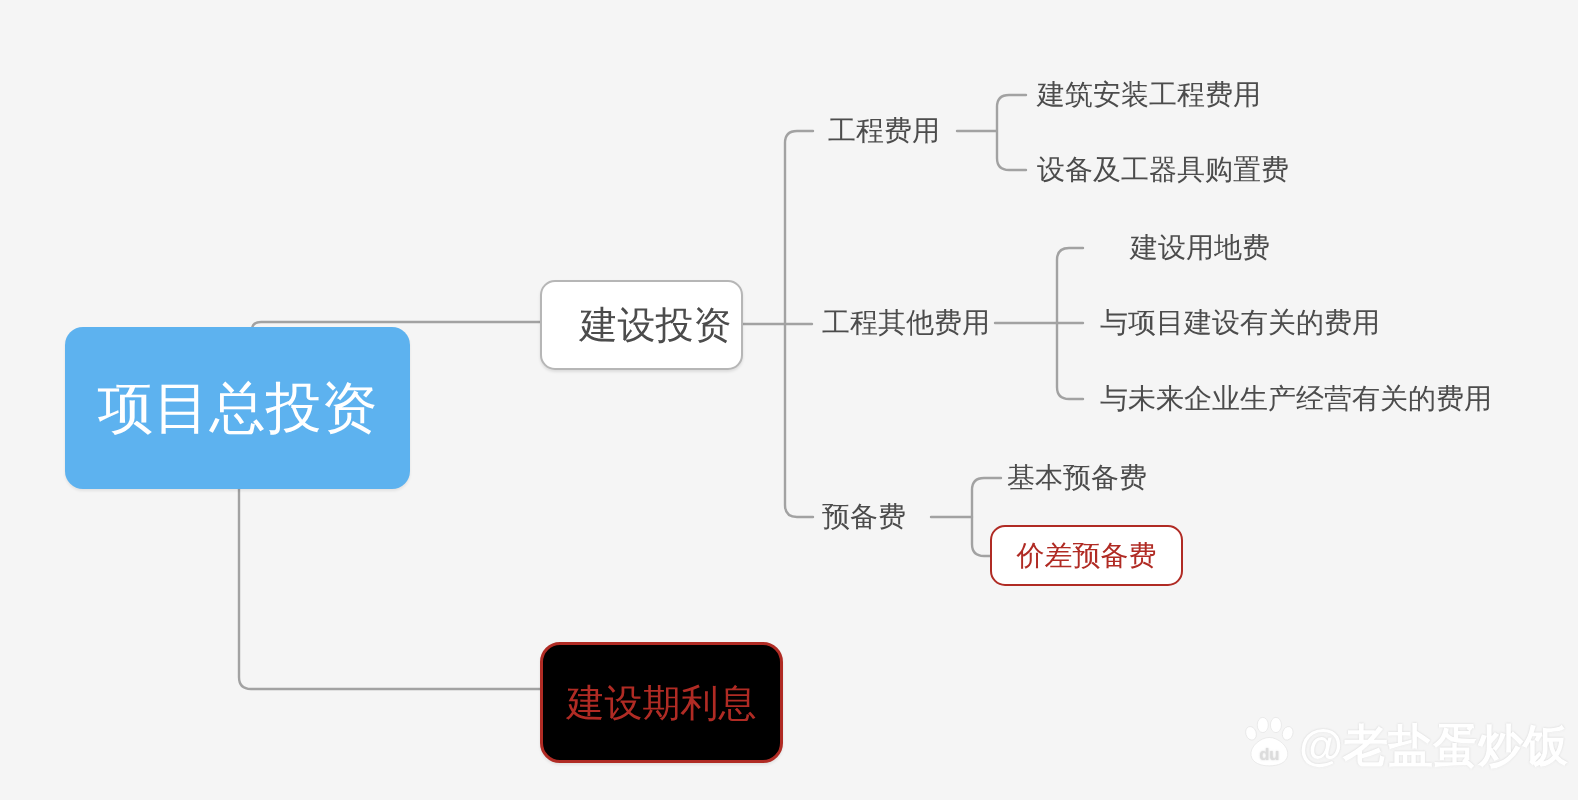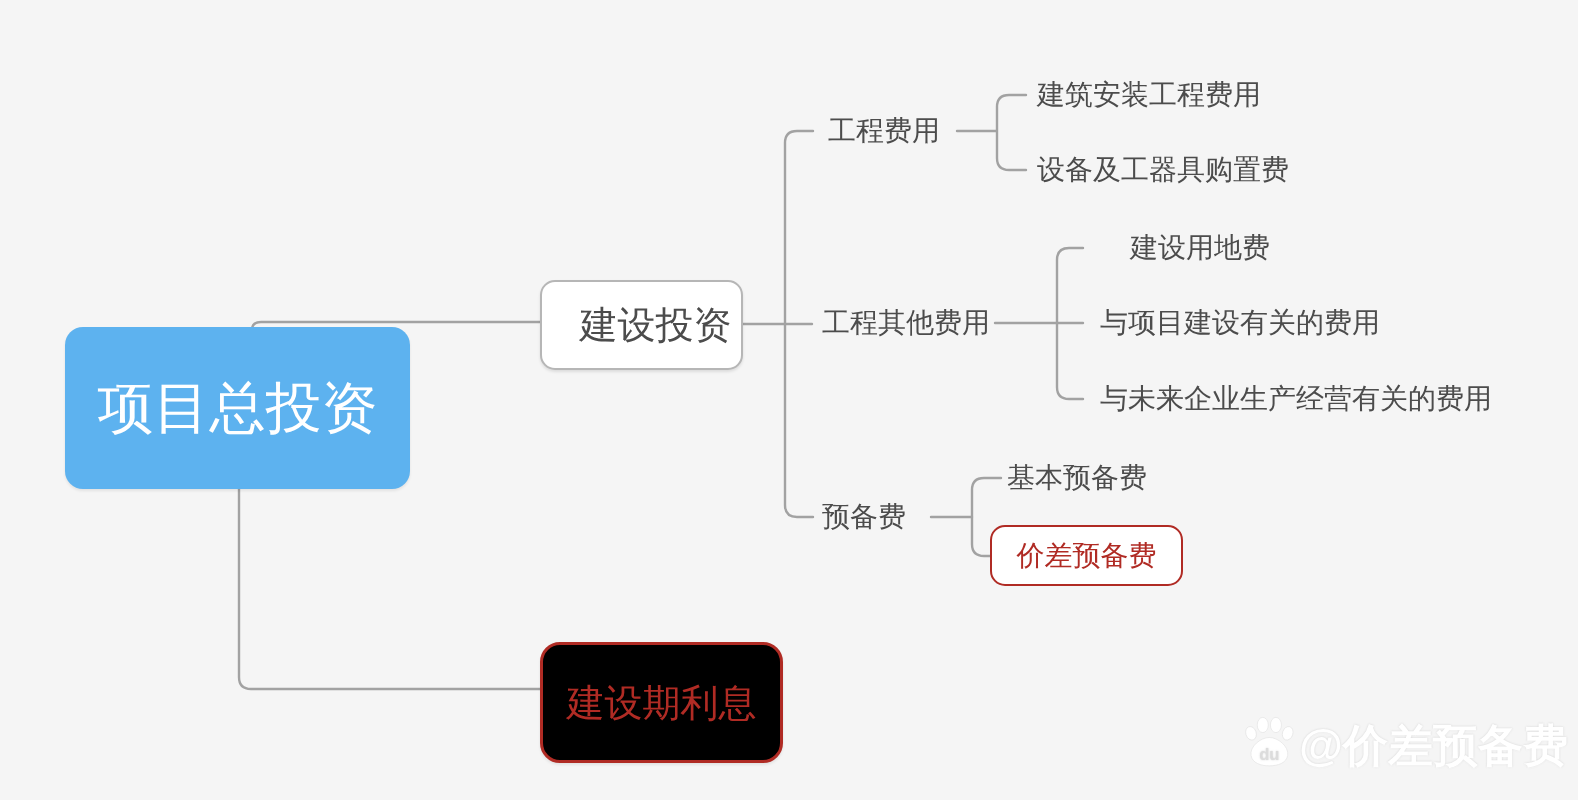--- a/index.html
+++ b/index.html
@@ -145,16 +145,16 @@
     <svg class="paw" viewBox="0 0 78 78" aria-hidden="true">
       <g class="shape">
         <ellipse cx="13" cy="25" rx="7.5" ry="10" transform="rotate(-18 13 25)"></ellipse>
         <ellipse cx="30" cy="13" rx="8" ry="11"></ellipse>
         <ellipse cx="49" cy="13" rx="8" ry="11"></ellipse>
         <ellipse cx="66" cy="25" rx="7.5" ry="10" transform="rotate(18 66 25)"></ellipse>
         <path d="M39.5 31 C 52 31 68 44 66 57 C 64 68 52 72 39.5 72 C 27 72 15 68 13 57 C 11 44 27 31 39.5 31 Z"></path>
       </g>
       <text x="39.5" y="63" text-anchor="middle">du</text>
     </svg>
-    <span>@价差预备费</span>
+    <span>@老盐蛋炒饭</span>
   </div>
 
 </div>
 
 </body></html>

